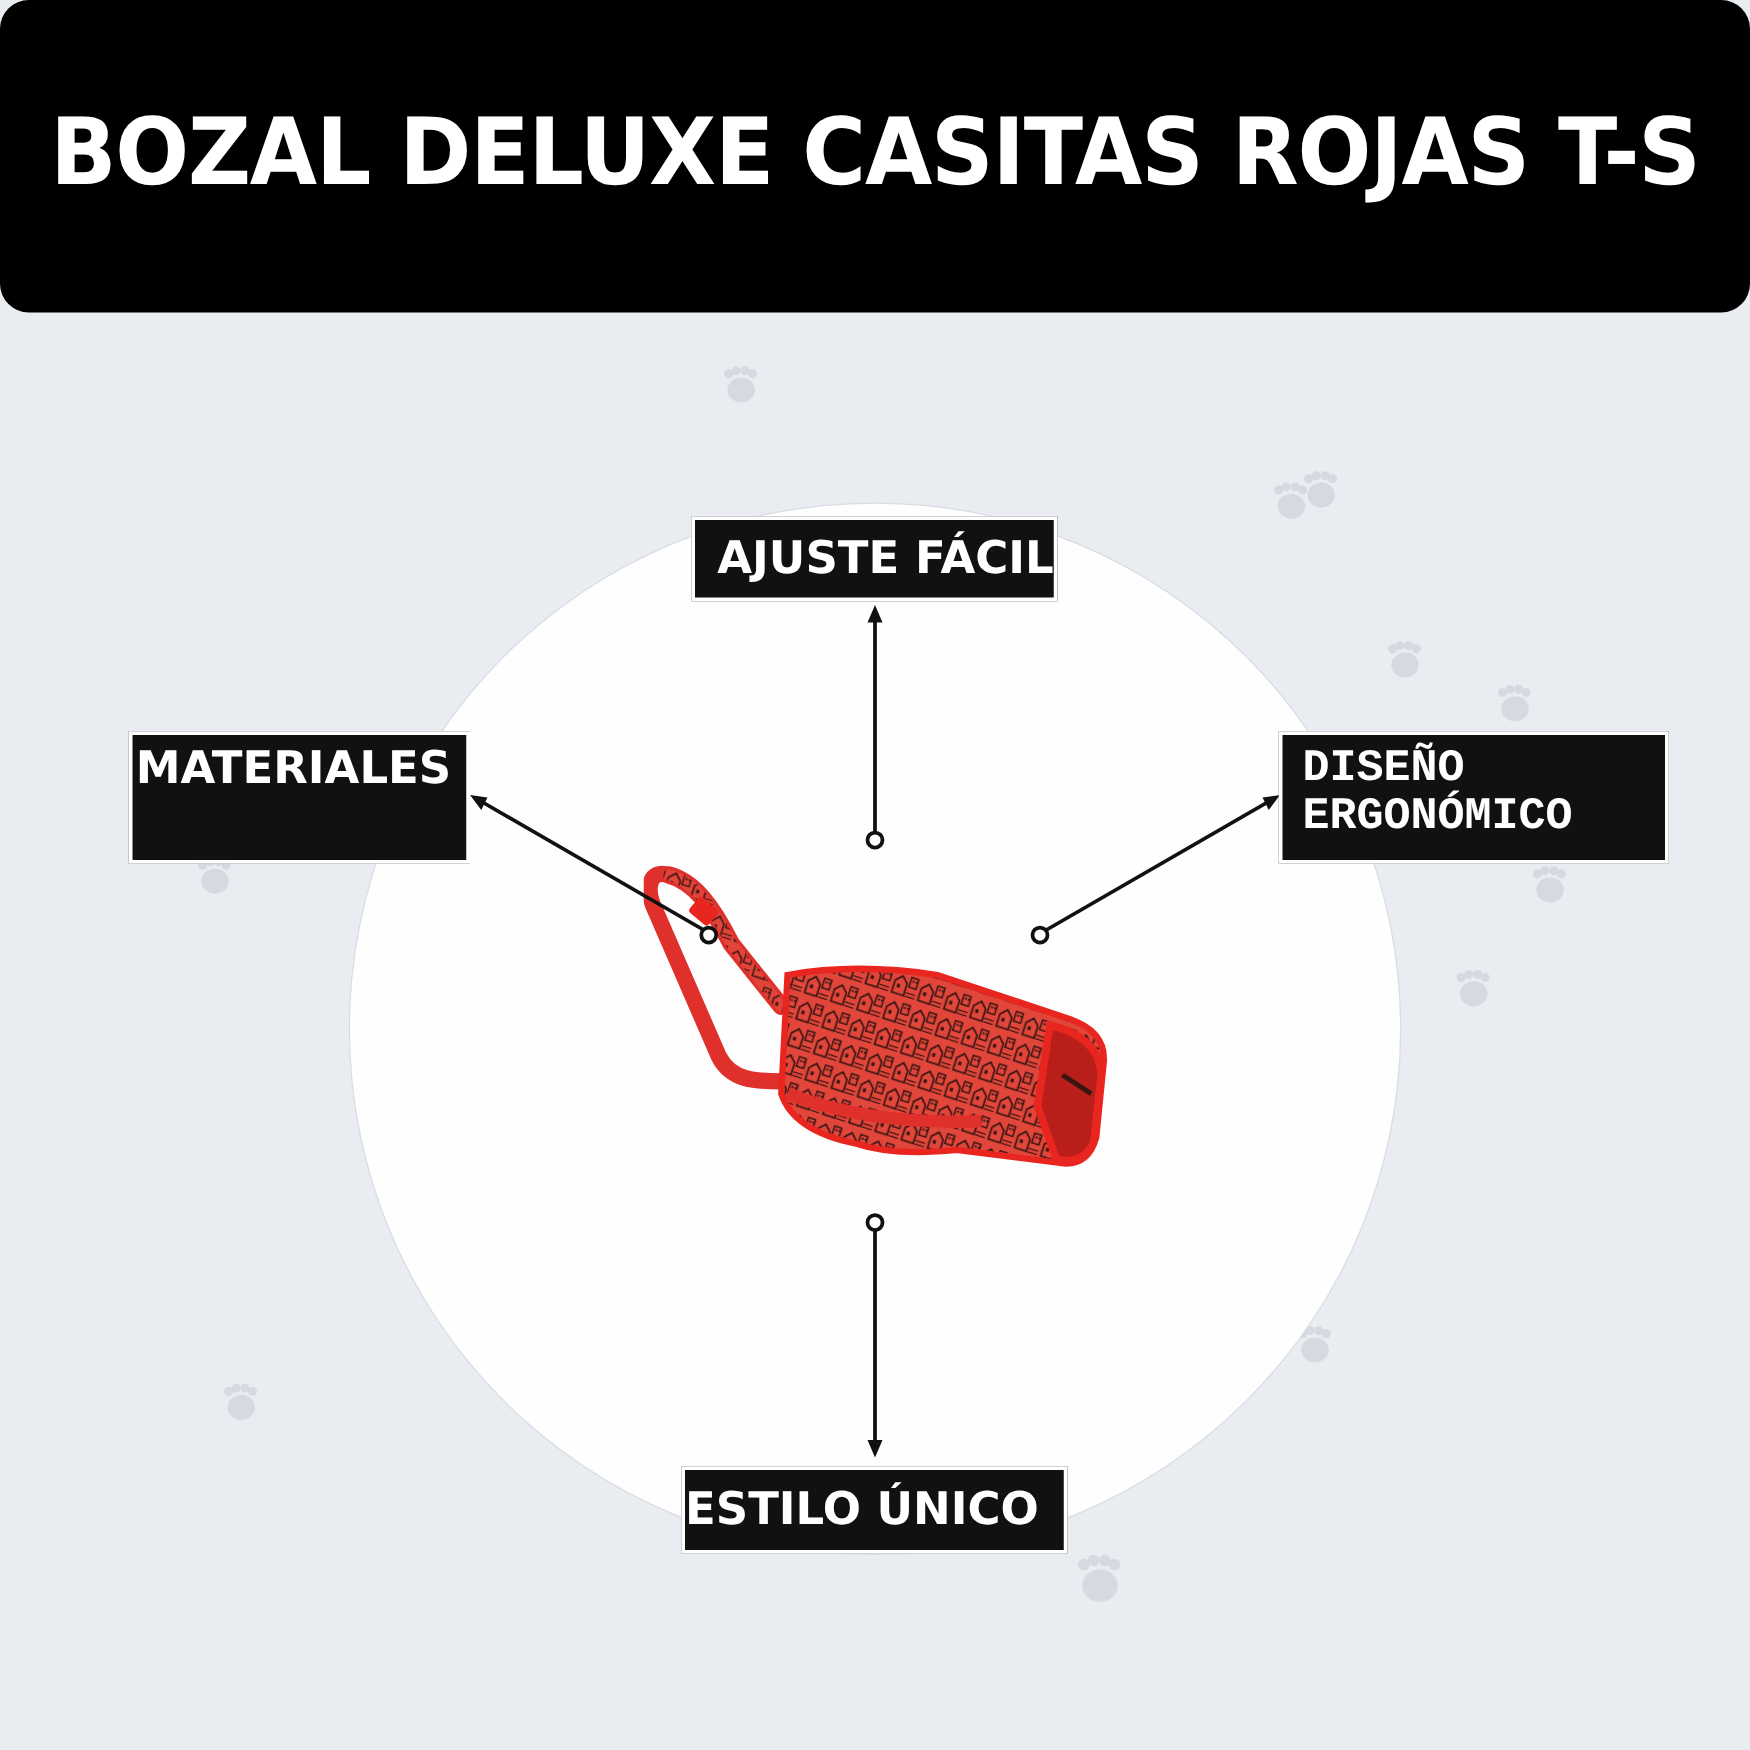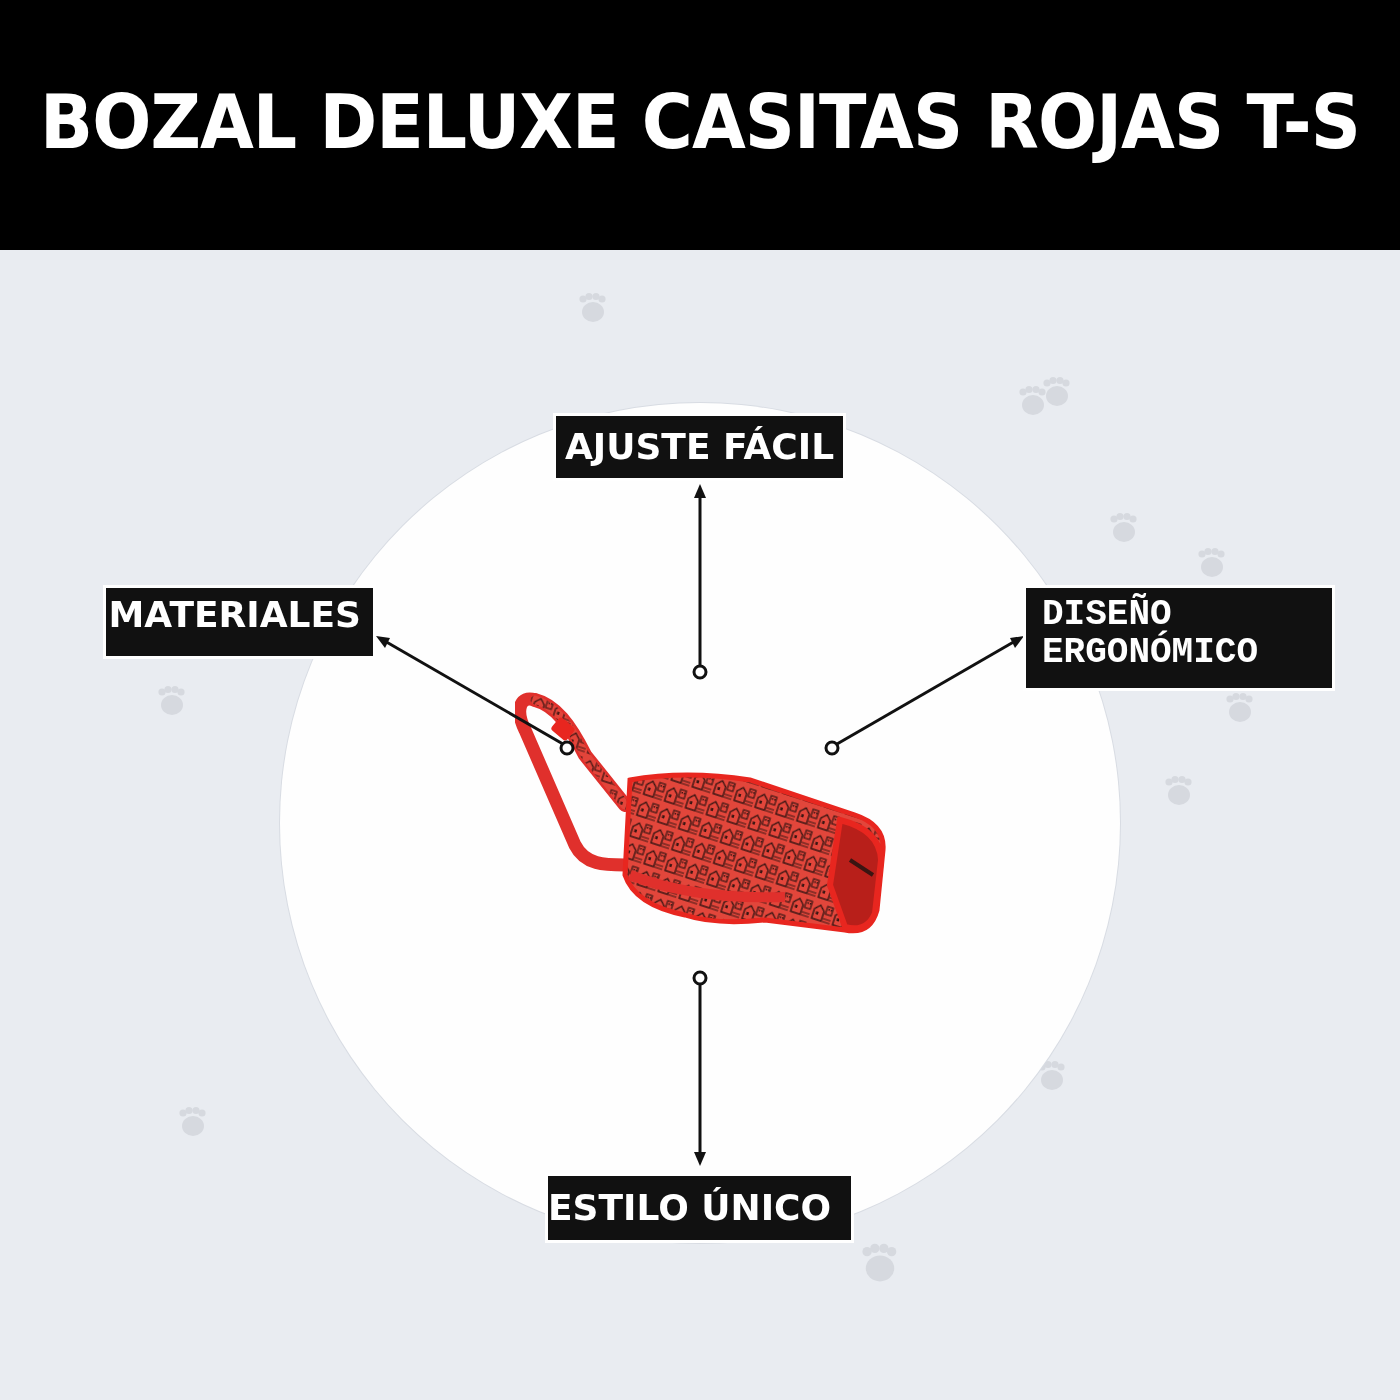--- a/index.html
+++ b/index.html
@@ -1,24 +1,24 @@
 <!DOCTYPE html>
 <html><head>
 <meta charset="utf-8">
 <style>
   html, body { margin:0; padding:0; }
   body { width:1400px; height:1400px; position:relative; overflow:hidden; background:#e9ecf1; font-family:"DejaVu Sans", sans-serif; }
-  .header { position:absolute; left:0; top:0; width:1400px; height:250px; background:#000; display:flex; align-items:center; justify-content:center; }
+  .header { position:absolute; left:0; top:0; width:1400px; height:250px; background:#000; display:flex; align-items:center; justify-content:center;border-radius:23px; }
   .header-title { color:#fff; font-weight:bold; font-size:74px; letter-spacing:-1px; transform:scaleX(0.94); white-space:nowrap; margin-top:-6px; }
   .paw { position:absolute; width:34px; height:34px; }
   .circle { position:absolute; left:280px; top:403px; width:840px; height:840px; border-radius:50%; background:#fefefe; box-shadow:0 0 0 1px #d8dce3; }
   .label { position:absolute; background:#111; color:#fff; font-weight:bold; border:3px solid #fff; box-sizing:border-box; line-height:1.05; }
   .label span { display:block; }
-  .l-top { left:553px; top:413px; width:293px; height:68px; font-size:36px; display:flex; align-items:center; justify-content:center; }
-  .l-left { left:103px; top:585px; width:273px; height:74px; font-size:36px; text-align:right; padding:8px 12px 0 0; }
+  .l-top { left:553px; top:413px; width:293px; height:68px; font-size:36px; display:flex; align-items:center; justify-content:flex-end; }
+  .l-left { left:103px; top:585px; width:273px; height:106px; font-size:36px; text-align:right; padding:8px 12px 0 0; }
   .l-right { left:1023px; top:585px; width:312px; height:106px; font-size:36px; text-align:left; padding:8px 0 0 16px;font-family:Liberation Mono, monospace; }
   .l-bottom { left:545px; top:1173px; width:309px; height:70px; font-size:36px; display:flex; align-items:center; justify-content:flex-start; }
   .overlay { position:absolute; left:0; top:0; width:1400px; height:1400px; pointer-events:none; }
   .product { position:absolute; left:515px; top:685px; width:380px; height:270px; }
 </style>
 </head>
 <body>
 
 <div class="header">
   <div class="header-title">BOZAL DELUXE CASITAS ROJAS T-S</div>

